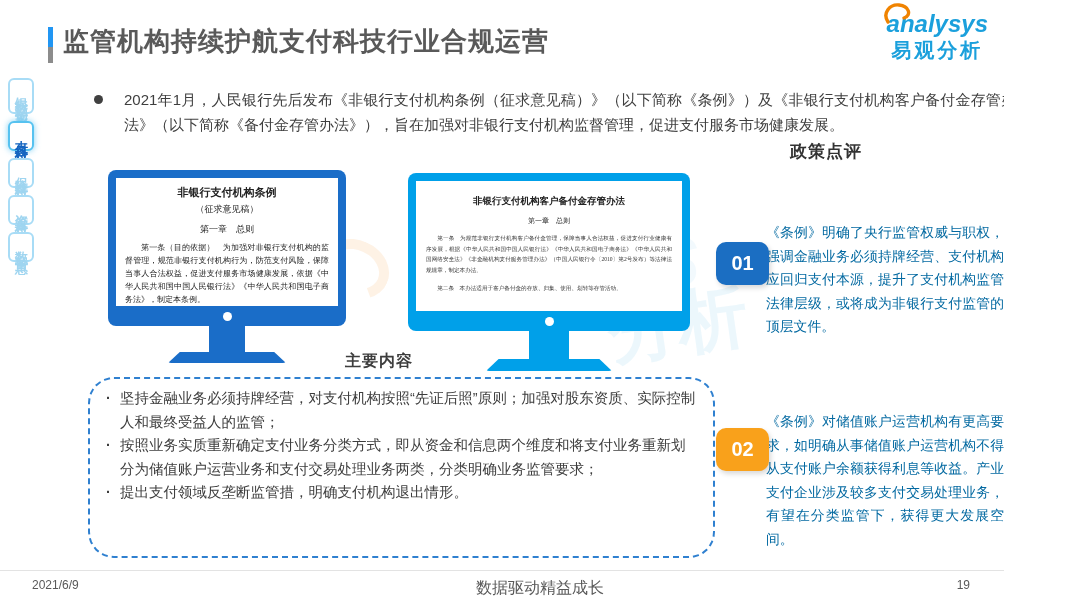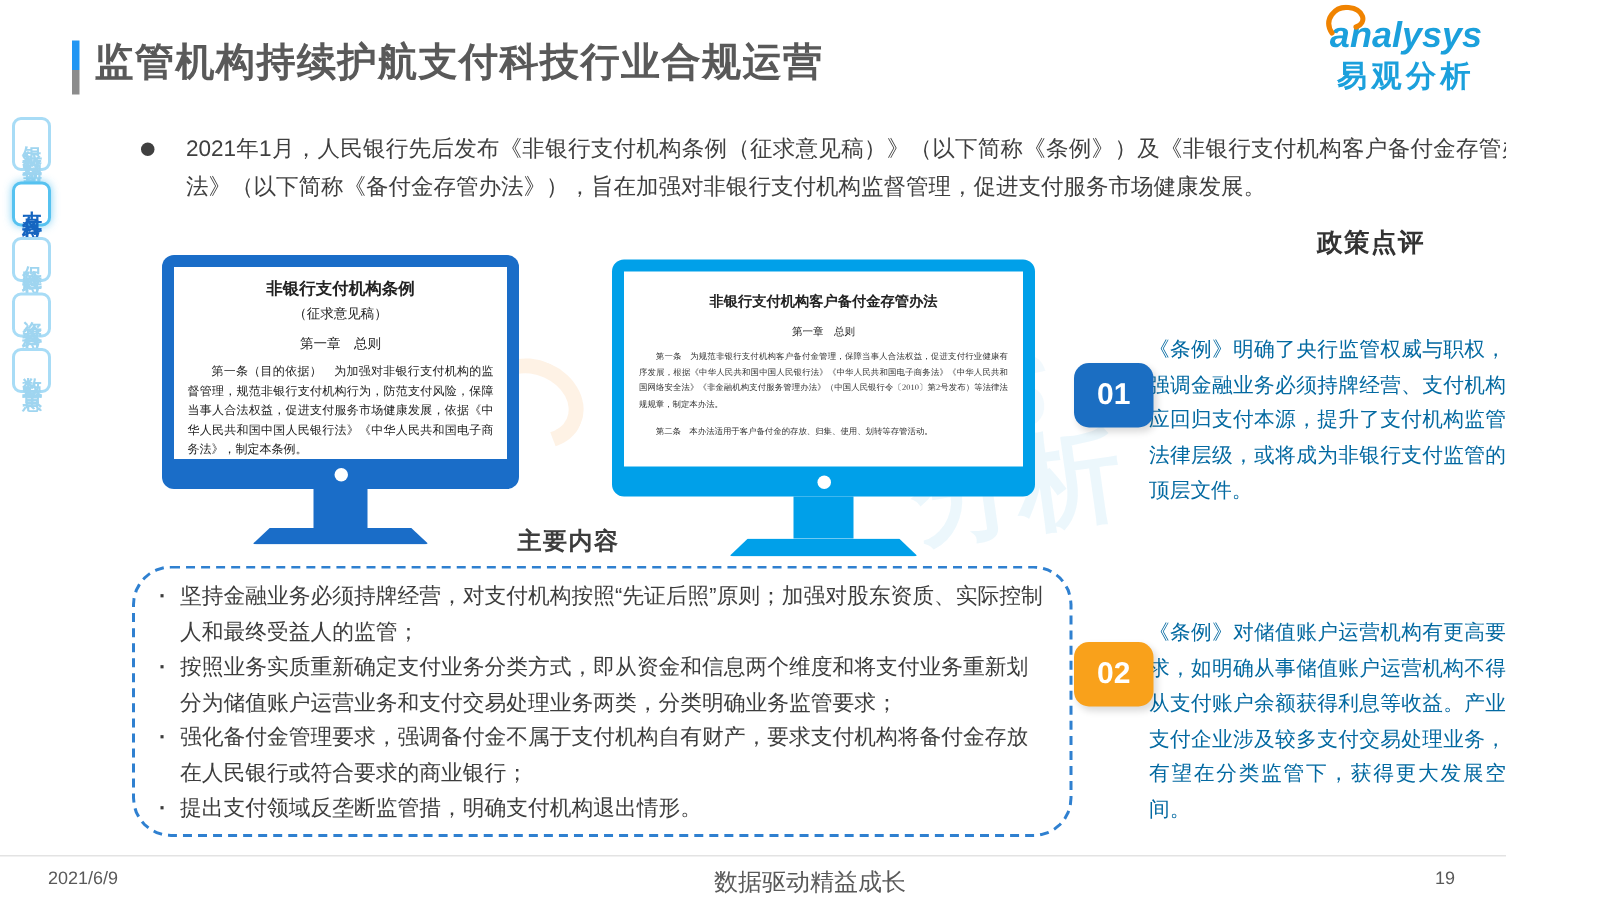--- a/index.html
+++ b/index.html
@@ -65,21 +65,21 @@
 
   
   .main-label { position:absolute; left:345px; top:351px; font-size:16px; font-weight:bold; color:#3d3d3d; letter-spacing:1px; }
   .dashed-box { position:absolute; left:88px; top:377px; width:627px; height:181px;
     border:2px dashed #2f80d0; border-radius:26px; padding:8px 16px 6px 14px; }
   .dashed-box ul { list-style:none; }
   .dashed-box li { position:relative; padding-left:16px; font-size:14.5px; line-height:23.5px; color:#3d3d3d; }
   .dashed-box li::before { content:"·"; position:absolute; left:2px; top:0; font-weight:bold; color:#3d3d3d; }
 
   
-  .commentary-header { position:absolute; left:790px; top:150px; width:160px; text-align:right;
+  .commentary-header { position:absolute; left:790px; top:140px; width:160px; text-align:left;
     font-size:17px; font-weight:bold; color:#333; letter-spacing:1px; }
   .sec-title { position:absolute; width:246px; text-align:center; font-size:15px; font-weight:bold; }
   .sec1-title { left:788px; top:194px; color:#1565c0; }
   .sec2-title { left:788px; top:384px; color:#f7a11d; }
   .sec-body { position:absolute; left:766px; width:238px; font-size:13.8px; line-height:23.5px;
     color:#0369a1; text-align:justify; }
   .sec1-body { top:221px; }
   .sec2-body { top:410px; }
   .num-badge { position:absolute; left:716px; width:53px; height:43px; border-radius:10px;
     display:flex; align-items:center; justify-content:center;
@@ -154,21 +154,20 @@
     </div>
     <div class="neck"></div>
     <div class="base"></div>
   </div>
 
   <div class="main-label">主要内容</div>
   <div class="dashed-box">
     <ul>
       <li>坚持金融业务必须持牌经营，对支付机构按照“先证后照”原则；加强对股东资质、实际控制人和最终受益人的监管；</li>
       <li>按照业务实质重新确定支付业务分类方式，即从资金和信息两个维度和将支付业务重新划分为储值账户运营业务和支付交易处理业务两类，分类明确业务监管要求；</li>
-      <li>强化备付金管理要求，强调备付金不属于支付机构自有财产，要求支付机构将备付金存放在人民银行或符合要求的商业银行；</li>
       <li>提出支付领域反垄断监管措，明确支付机构退出情形。</li>
     </ul>
   </div>
 
   <div class="commentary-header">政策点评</div>
 
   <div class="sec-body sec1-body">《条例》明确了央行监管权威与职权，强调金融业务必须持牌经营、支付机构应回归支付本源，提升了支付机构监管法律层级，或将成为非银行支付监管的顶层文件。</div>
   <div class="num-badge badge-1">01</div>
 
   <div class="sec-body sec2-body">《条例》对储值账户运营机构有更高要求，如明确从事储值账户运营机构不得从支付账户余额获得利息等收益。产业支付企业涉及较多支付交易处理业务，有望在分类监管下，获得更大发展空间。</div>

